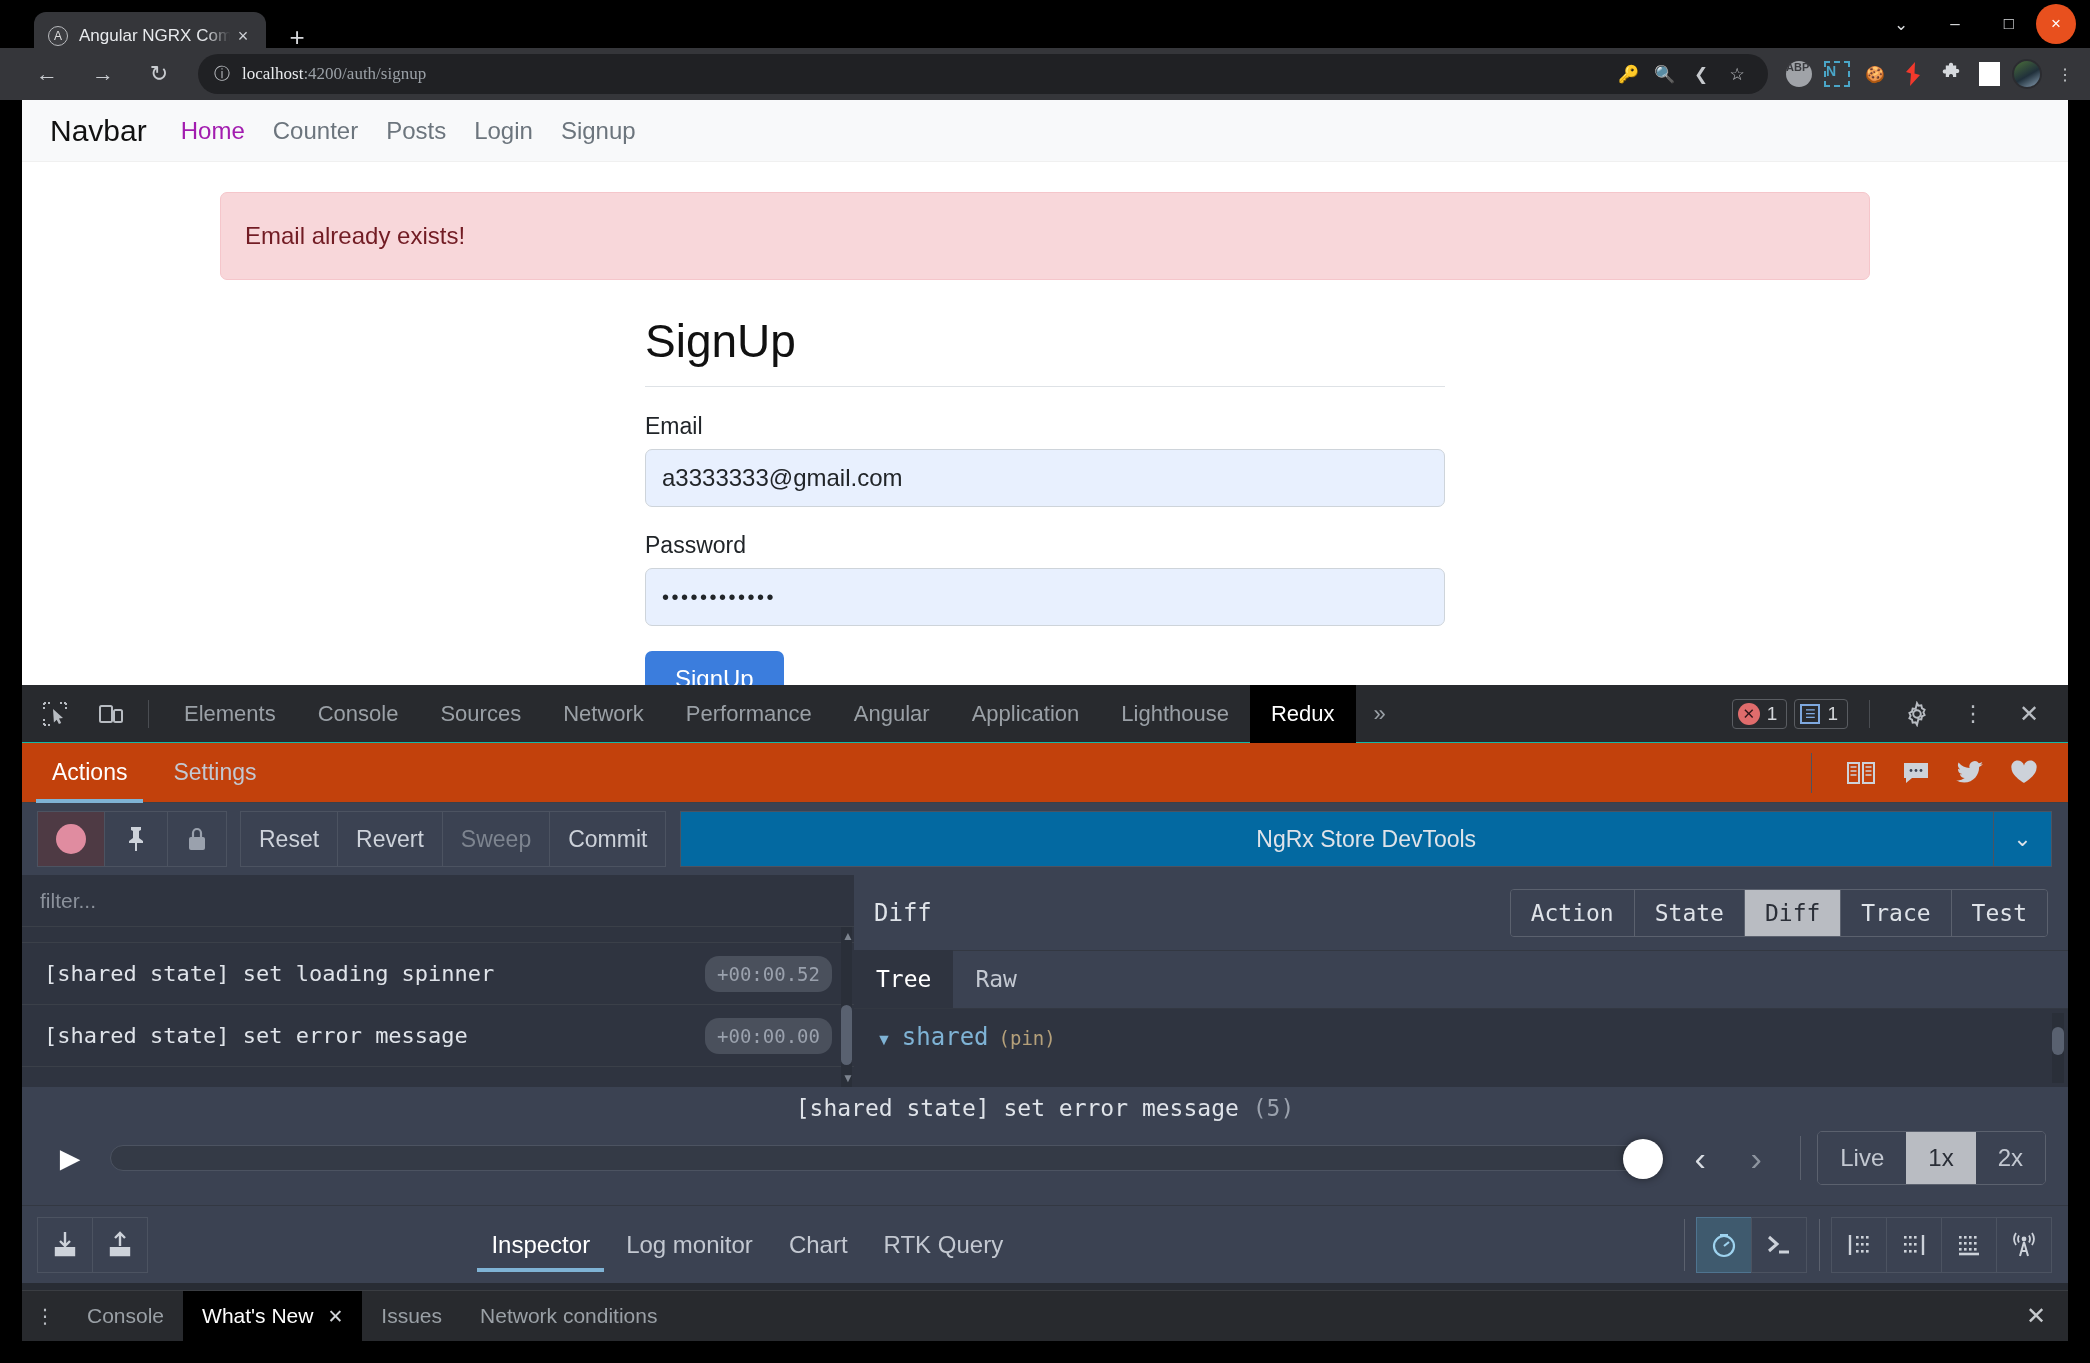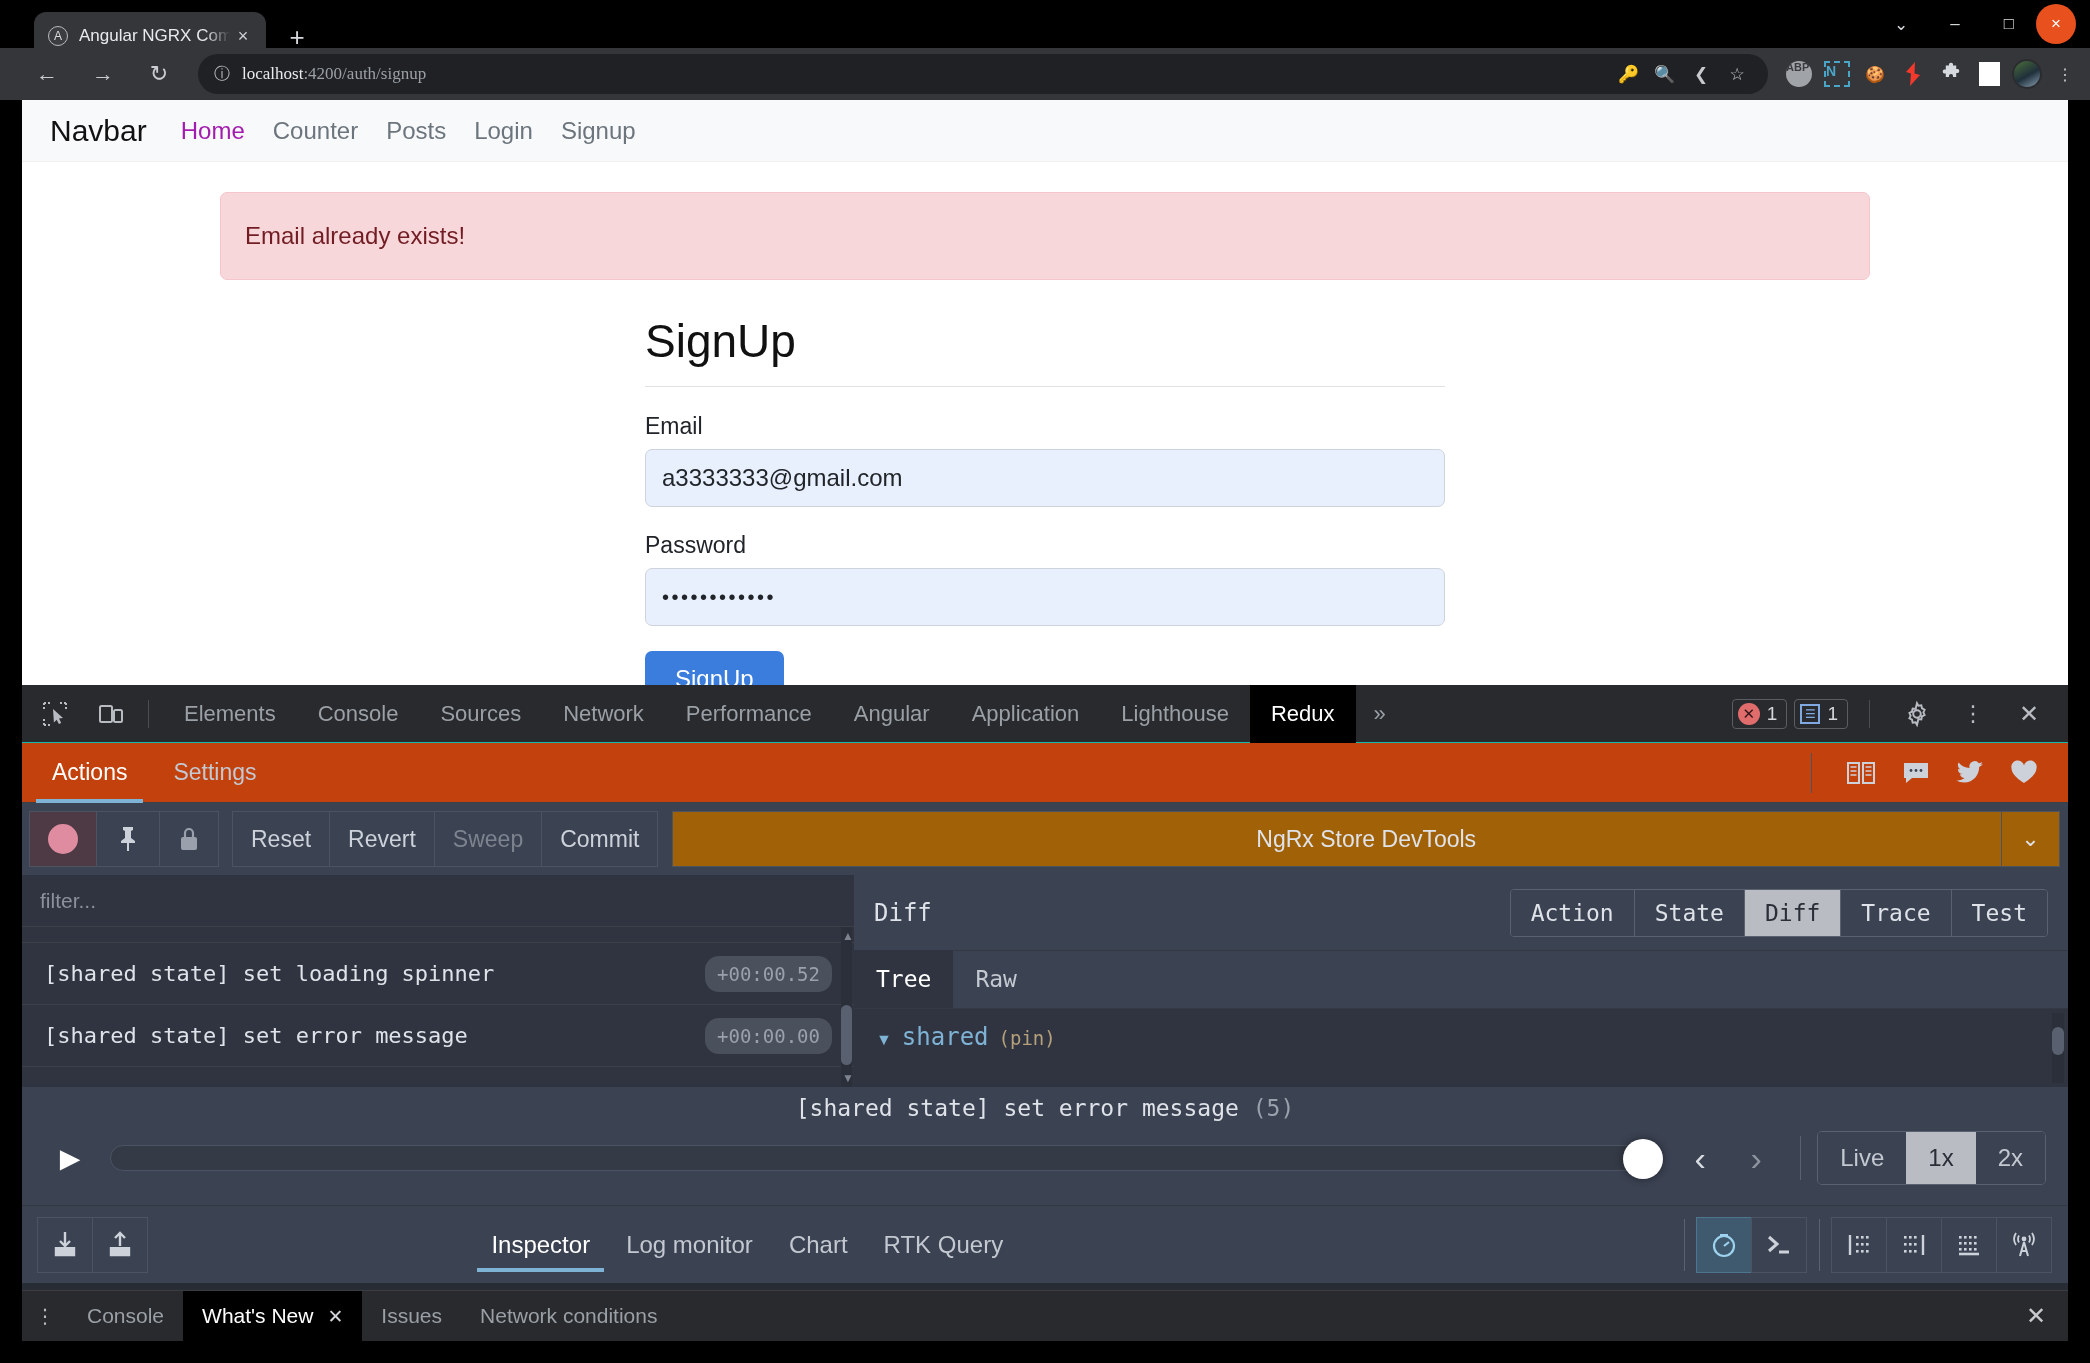--- a/index.html
+++ b/index.html
@@ -185,34 +185,34 @@
   .rx-tab.active { color: #fff; }
   .rx-tab.active::after {
     content: ""; position: absolute; left: 0; right: 0; bottom: 0;
     height: 4px; background: #7fb3d5;
   }
   .rx-head-right { margin-left: auto; display: flex; align-items: center; gap: 26px; padding-right: 30px; border-left: 1px solid #4c5361; padding-left: 34px; height: 40px;}
   .rx-head-right span { color: #cdd2da; font-size: 24px; }
 
   .rx-toolbar {
     height: 72px; background: #3b4252; display: flex; align-items: center;
-    padding: 0 8px; gap: 0;
+    padding: 0 16px; gap: 0;
   }
   .tb-btn {
     height: 56px; min-width: 56px; border: 1px solid #4c5361;
     display: flex; align-items: center; justify-content: center;
     color: #cdd2da; font-size: 23px; padding: 0 18px; background: #3b4252;
     margin-left: -1px;
   }
   .tb-btn.rec { background: #4e3a44; }
   .tb-btn .reccirc { width: 30px; height: 30px; border-radius: 50%; background: #e08ca0; }
   .tb-btn.dim { color: #7d848f; }
   .tb-gap { width: 14px; }
   .tb-select {
-    flex: 1; height: 56px; border: 1px solid #4c5361; background: #a16207;
+    flex: 1; height: 56px; border: 1px solid #4c5361; background: #0369a1;
     display: flex; align-items: center; justify-content: center;
     color: #dfe3e9; font-size: 23px; position: relative; margin-left: 14px;
   }
   .tb-select .caret {
     position: absolute; right: 0; top: 0; bottom: 0; width: 58px;
     display: flex; align-items: center; justify-content: center;
     border-left: 1px solid #4c5361; font-size: 22px; color: #dfe3e9;
   }
 
   .rx-body { display: flex; height: 212px; }

